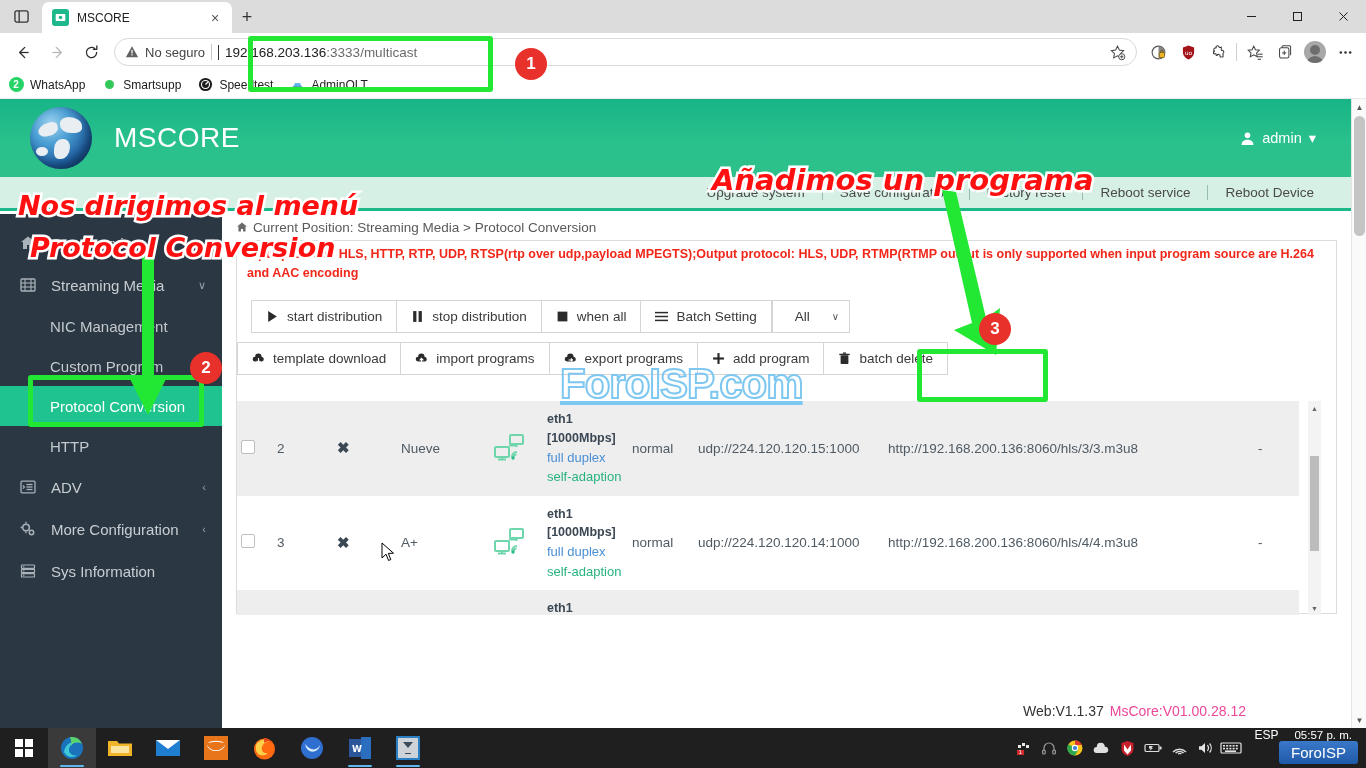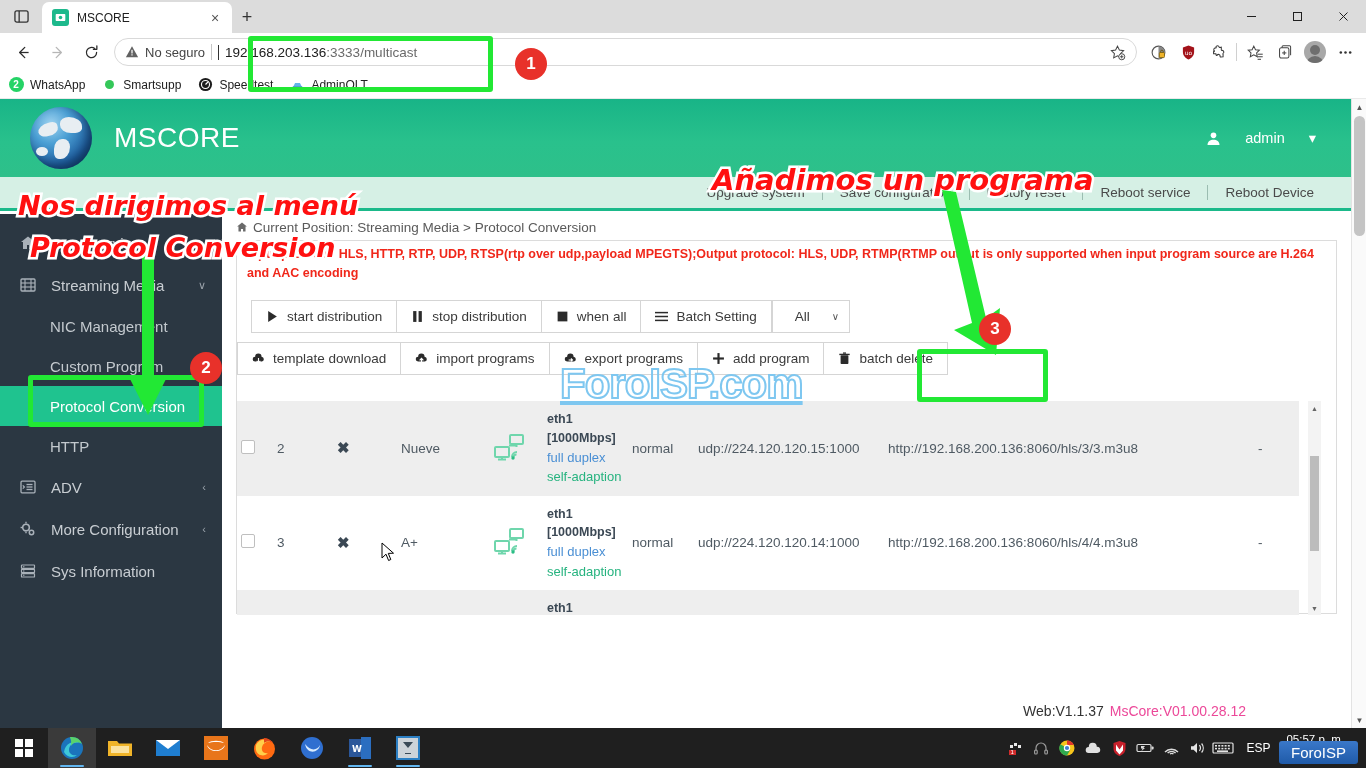--- a/index.html
+++ b/index.html
@@ -104,21 +104,21 @@
     background: radial-gradient(circle at 34% 28%, #9fd3f0 0%, #4a9fd4 32%, #1d5c9e 68%, #0d3a6b 100%);
     position: relative; overflow: hidden;
     box-shadow: inset -4px -4px 10px rgba(0,0,0,.35);
   }
   .logo-globe .c1,.logo-globe .c2,.logo-globe .c3,.logo-globe .c4 { position: absolute; background: #e8eef2; }
   .logo-globe .c1 { left: 8px; top: 16px; width: 20px; height: 13px; border-radius: 60% 30% 50% 40%; transform: rotate(-12deg); }
   .logo-globe .c2 { left: 30px; top: 10px; width: 22px; height: 16px; border-radius: 40% 60% 30% 50%; }
   .logo-globe .c3 { left: 24px; top: 32px; width: 16px; height: 20px; border-radius: 50% 40% 60% 30%; }
   .logo-globe .c4 { left: 6px; top: 40px; width: 12px; height: 9px; border-radius: 50%; }
   .app-title { margin-left: 22px; font-size: 28px; color: #fff; letter-spacing: .5px; }
-  .admin-box { margin-left: auto; margin-right: 35px; display: flex; align-items: center; gap: 24px;
+  .admin-box { margin-left: auto; margin-right: 35px; display: flex; align-items: center; gap: 7px;
     color: #fff; font-size: 14.5px; }
   .admin-box svg { width: 15px; height: 15px; }
 
   
   .sub-nav {
     position: absolute; top: 78px; left: 0; width: 1351px; height: 34px;
     background: #d6f0e5; display: flex; align-items: center; justify-content: flex-end;
     padding-right: 20px; gap: 0;
     border-bottom: 3px solid #1bb98a;
   }
@@ -217,21 +217,21 @@
   .taskbar {
     position: absolute; bottom: 0; left: 0; width: 1366px; height: 40px;
     background: #1f1f1f; display: flex; align-items: center;
   }
   .tb-start { width: 48px; height: 40px; display:flex;align-items:center;justify-content:center; }
   .tb-app { width: 48px; height: 40px; display:flex;align-items:center;justify-content:center; position: relative; }
   .tb-app.active { background: #3a3a3a; }
   .tb-app.active::after, .tb-app.underline::after {
     content:''; position:absolute; bottom:1px; left:12px; width:24px; height:2.5px; background:#62b6f0; border-radius:2px;
   }
-  .tray { margin-left: auto; display: flex; align-items: center; gap: 0; padding-right: 16px; }
+  .tray { margin-left: auto; display: flex; align-items: flex-start; gap: 0; padding-right: 8px; }
   .tray-ico { width: 26px; height: 40px; display:flex;align-items:center;justify-content:center; color:#e8e8e8; position: relative; }
   .tray-lang { color:#fff; font-size: 12px; padding: 0 10px; }
   .tray-clock { color:#fff; font-size: 11.5px; line-height: 1.35; text-align: center; padding: 0 6px; }
   .tray-pill {
     position: absolute; right: 8px; bottom: 4px;
     background: linear-gradient(180deg,#3a78c9,#1f5aa8); color: #fff;
     font-size: 15px; padding: 3px 12px; border-radius: 3px;
     font-family: "Liberation Sans", sans-serif;
   }
 </style>

